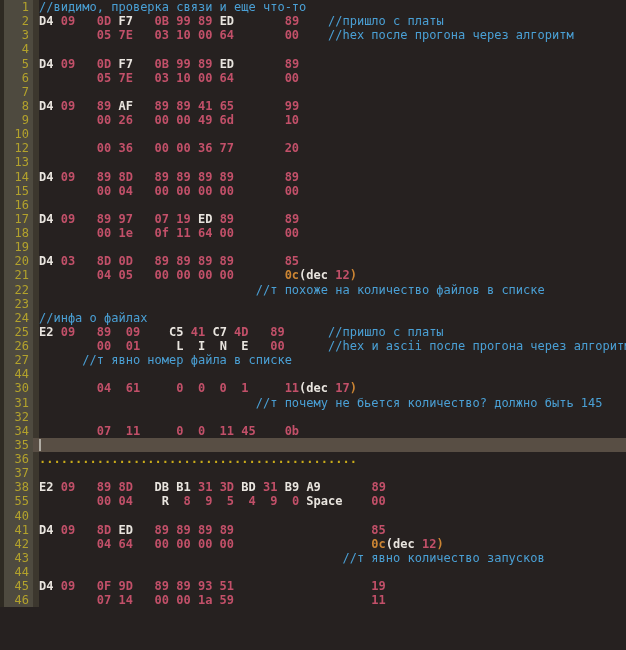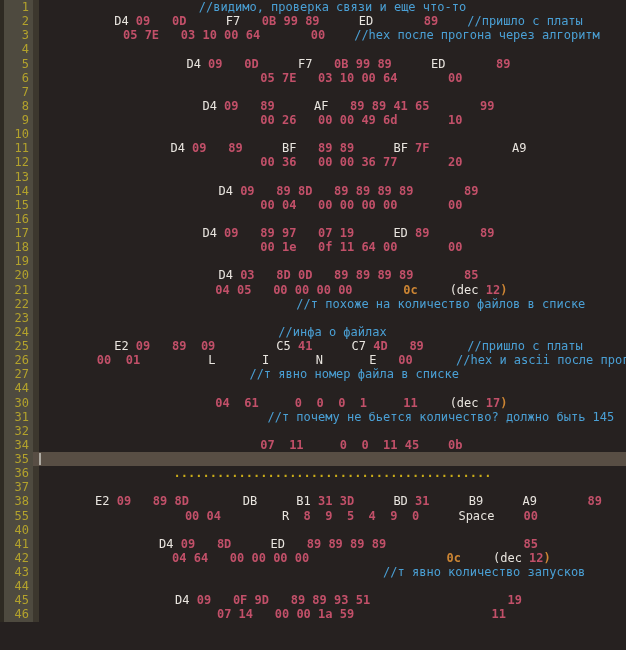--- a/index.html
+++ b/index.html
@@ -14,45 +14,44 @@
     font-family:"DejaVu Sans Mono","Liberation Mono",monospace;
     font-size:12px;
   }
   .row{display:flex;height:14.1304px;line-height:14.1304px;white-space:pre;}
   .edge{width:4px;background:var(--edge-bg);flex:0 0 auto;}
   .lnum{
     width:29px;flex:0 0 auto;background:var(--gutter-bg);color:var(--lnum);
     text-align:right;padding-right:4px;box-sizing:border-box;overflow:hidden;
   }
   .strip{width:6px;flex:0 0 auto;background:var(--strip-bg);}
-  .code{flex:1 1 auto;white-space:pre;overflow:hidden;position:relative;text-align:center;}
+  .code{flex:1 1 auto;white-space:pre;overflow:hidden;position:relative;}
   .row.current .code,.row.current .strip{background:var(--hl);}
   .caret{position:absolute;left:0;top:1px;width:2px;height:12px;background:var(--caret);}
   .tk-p{color:var(--pink);font-weight:bold;}
-  .tk-w{color:var(--white);font-weight:normal;margin-left:32px;}
+  .tk-w{color:var(--white);font-weight:bold;}
   .tk-c{color:var(--comment);}
   .tk-y{color:var(--yellow);font-weight:bold;}
   .tk-o{color:var(--orange);font-weight:bold;}
 </style>
 </head>
 <body>
 
 <div id="screen">
   <div id="editor">
       <div class="row"><span class="edge"></span><span class="lnum">1</span><span class="strip"></span><span class="code"><span class="tk-c">//видимо, проверка связи и еще что-то</span></span></div>
       <div class="row"><span class="edge"></span><span class="lnum">2</span><span class="strip"></span><span class="code"><span class="tk-w">D4</span><span class="tk-p"> 09   0D </span><span class="tk-w">F7</span><span class="tk-p">   0B 99 89 </span><span class="tk-w">ED</span><span class="tk-p">       89</span><span class="tk-c">    //пришло с платы</span></span></div>
       <div class="row"><span class="edge"></span><span class="lnum">3</span><span class="strip"></span><span class="code"><span class="tk-p">        05 7E   03 10 00 64       00</span><span class="tk-c">    //hex после прогона через алгоритм</span></span></div>
       <div class="row"><span class="edge"></span><span class="lnum">4</span><span class="strip"></span><span class="code"></span></div>
       <div class="row"><span class="edge"></span><span class="lnum">5</span><span class="strip"></span><span class="code"><span class="tk-w">D4</span><span class="tk-p"> 09   0D </span><span class="tk-w">F7</span><span class="tk-p">   0B 99 89 </span><span class="tk-w">ED</span><span class="tk-p">       89</span></span></div>
       <div class="row"><span class="edge"></span><span class="lnum">6</span><span class="strip"></span><span class="code"><span class="tk-p">        05 7E   03 10 00 64       00</span></span></div>
       <div class="row"><span class="edge"></span><span class="lnum">7</span><span class="strip"></span><span class="code"></span></div>
       <div class="row"><span class="edge"></span><span class="lnum">8</span><span class="strip"></span><span class="code"><span class="tk-w">D4</span><span class="tk-p"> 09   89 </span><span class="tk-w">AF</span><span class="tk-p">   89 89 41 65       99</span></span></div>
       <div class="row"><span class="edge"></span><span class="lnum">9</span><span class="strip"></span><span class="code"><span class="tk-p">        00 26   00 00 49 6d       10</span></span></div>
       <div class="row"><span class="edge"></span><span class="lnum">10</span><span class="strip"></span><span class="code"></span></div>
-      <div class="row"><span class="edge"></span><span class="lnum">11</span><span class="strip"></span><span class="code"><span class="tk-w">D4</span><span class="tk-p"> 09   89 </span><span class="tk-w">BF</span><span class="tk-p">   89 89 </span><span class="tk-w">BF</span><span class="tk-p"> 7F       </span><span class="tk-w">A9</span></span></div>
       <div class="row"><span class="edge"></span><span class="lnum">12</span><span class="strip"></span><span class="code"><span class="tk-p">        00 36   00 00 36 77       20</span></span></div>
       <div class="row"><span class="edge"></span><span class="lnum">13</span><span class="strip"></span><span class="code"></span></div>
       <div class="row"><span class="edge"></span><span class="lnum">14</span><span class="strip"></span><span class="code"><span class="tk-w">D4</span><span class="tk-p"> 09   89 8D   89 89 89 89       89</span></span></div>
       <div class="row"><span class="edge"></span><span class="lnum">15</span><span class="strip"></span><span class="code"><span class="tk-p">        00 04   00 00 00 00       00</span></span></div>
       <div class="row"><span class="edge"></span><span class="lnum">16</span><span class="strip"></span><span class="code"></span></div>
       <div class="row"><span class="edge"></span><span class="lnum">17</span><span class="strip"></span><span class="code"><span class="tk-w">D4</span><span class="tk-p"> 09   89 97   07 19 </span><span class="tk-w">ED</span><span class="tk-p"> 89       89</span></span></div>
       <div class="row"><span class="edge"></span><span class="lnum">18</span><span class="strip"></span><span class="code"><span class="tk-p">        00 1e   0f 11 64 00       00</span></span></div>
       <div class="row"><span class="edge"></span><span class="lnum">19</span><span class="strip"></span><span class="code"></span></div>
       <div class="row"><span class="edge"></span><span class="lnum">20</span><span class="strip"></span><span class="code"><span class="tk-w">D4</span><span class="tk-p"> 03   8D 0D   89 89 89 89       85</span></span></div>
       <div class="row"><span class="edge"></span><span class="lnum">21</span><span class="strip"></span><span class="code"><span class="tk-p">        04 05   00 00 00 00       </span><span class="tk-o">0c</span><span class="tk-w">(dec</span><span class="tk-p"> 12</span><span class="tk-o">)</span></span></div>

